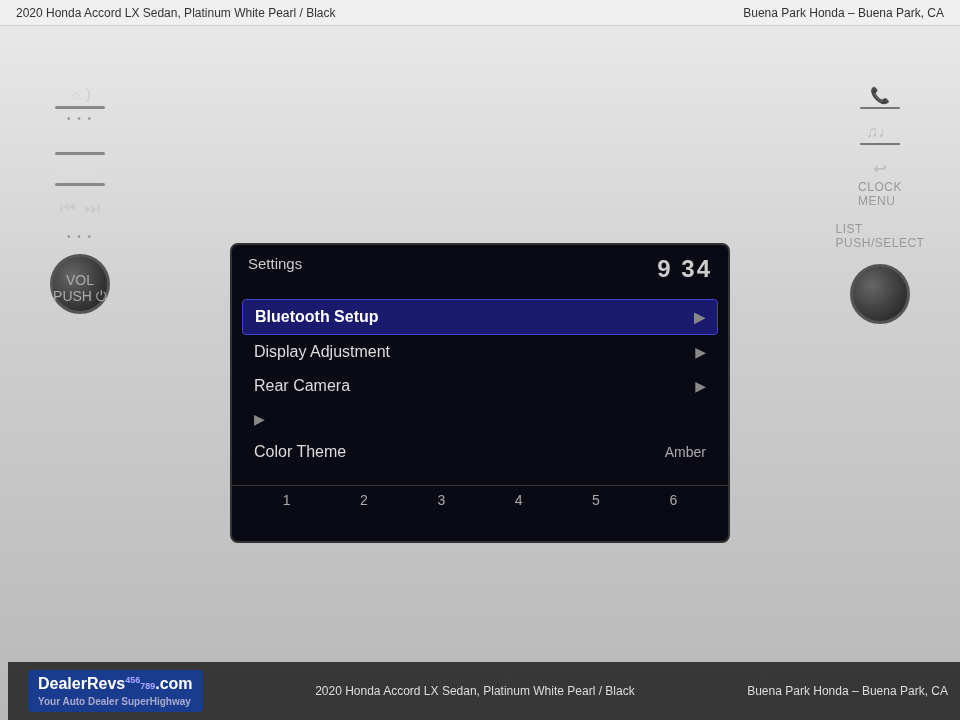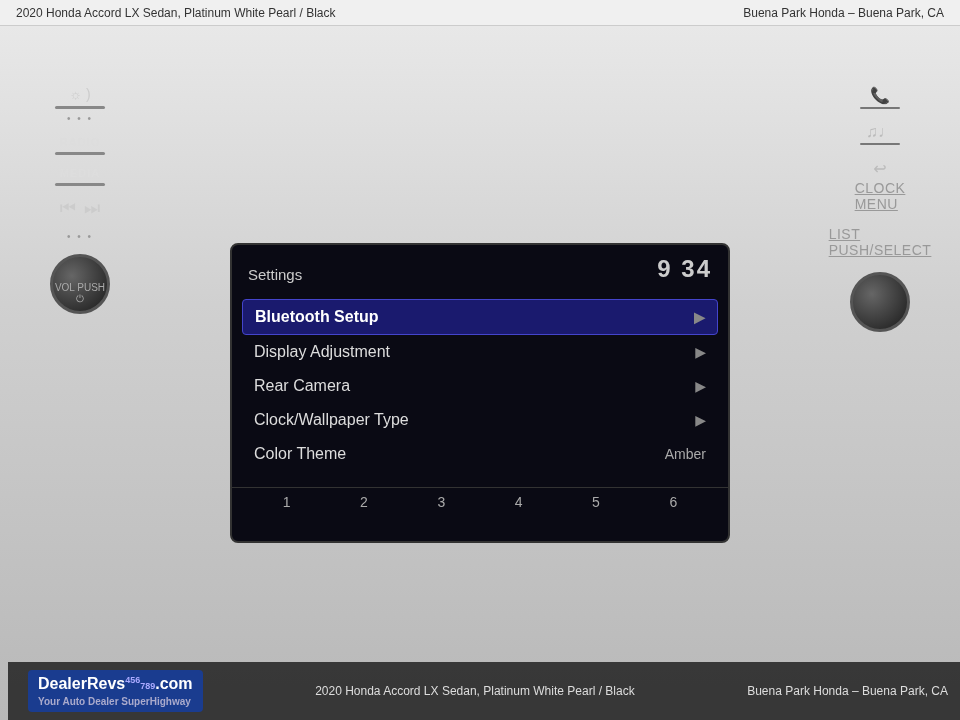--- a/index.html
+++ b/index.html
@@ -93,21 +93,21 @@
       border-radius: 50%;
       border: 3px solid #555;
       display: flex;
       align-items: flex-end;
       justify-content: center;
       padding-bottom: 6px;
     }
 
     .vol-label {
       color: #aaa;
-      font-size: 10px;
+      font-size: 14px;
       text-align: center;
     }
 
     
     .right-controls {
       position: absolute;
       right: 30px;
       top: 60px;
       width: 100px;
       display: flex;
@@ -132,21 +132,21 @@
       border-radius: 8px;
       margin-top: 40px;
       position: relative;
       overflow: hidden;
       border: 2px solid #333;
     }
 
     .screen-header {
       display: flex;
       justify-content: space-between;
-      align-items: flex-end;
+      align-items: flex-start;
       padding: 10px 16px 4px;
     }
 
     .screen-title {
       color: #ccc;
       font-size: 15px;
       font-weight: normal;
     }
 
     .screen-time {
@@ -267,24 +267,23 @@
     }
 
     .right-small-bar {
       width: 40px;
       height: 2px;
       background: #777;
       border-radius: 1px;
     }
 
     .right-small-label {
-      font-size: 14px;
+      font-size: 12px;
       color: #999;
       letter-spacing: 0.5px;
-      text-decoration: underline;
     }
 
     .dots-menu {
       color: #999;
       font-size: 10px;
       letter-spacing: 2px;
     }
 
   </style>
 </head>
@@ -334,21 +333,20 @@
       </li>
       <li class="menu-item">
         <span>Display Adjustment</span>
         <span class="arrow">▶</span>
       </li>
       <li class="menu-item">
         <span>Rear Camera</span>
         <span class="arrow">▶</span>
       </li>
       <li class="menu-item">
-        <span>Clock/Wallpaper Type</span>
         <span class="arrow">▶</span>
       </li>
       <li class="menu-item">
         <span>Color Theme</span>
         <span class="sub-value">Amber</span>
       </li>
     </ul>
 
     <div class="screen-numbers">
       <span class="screen-num">1</span>

